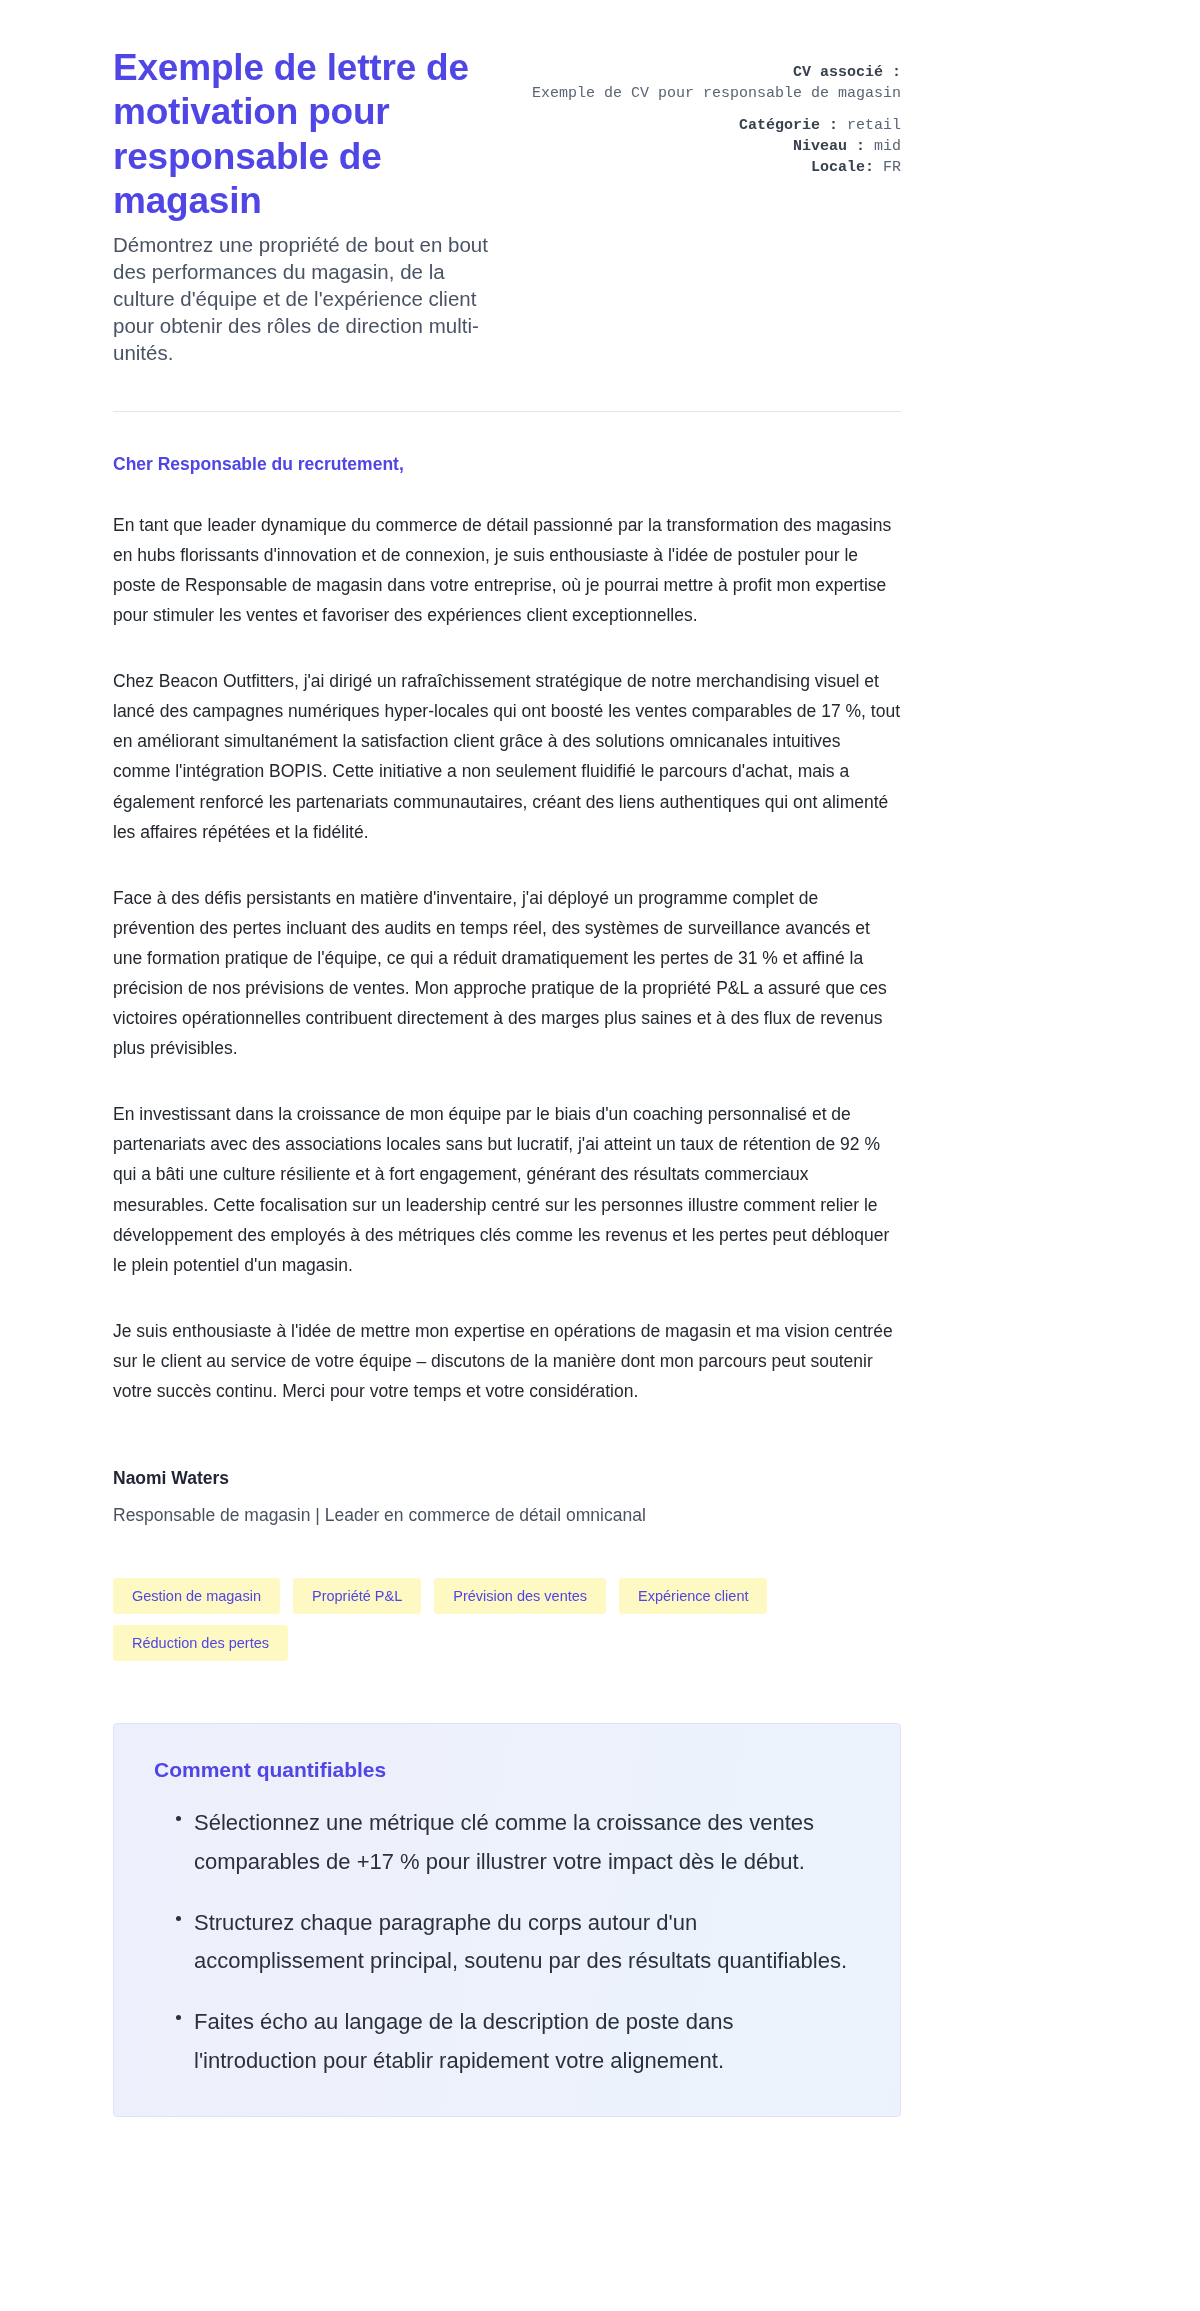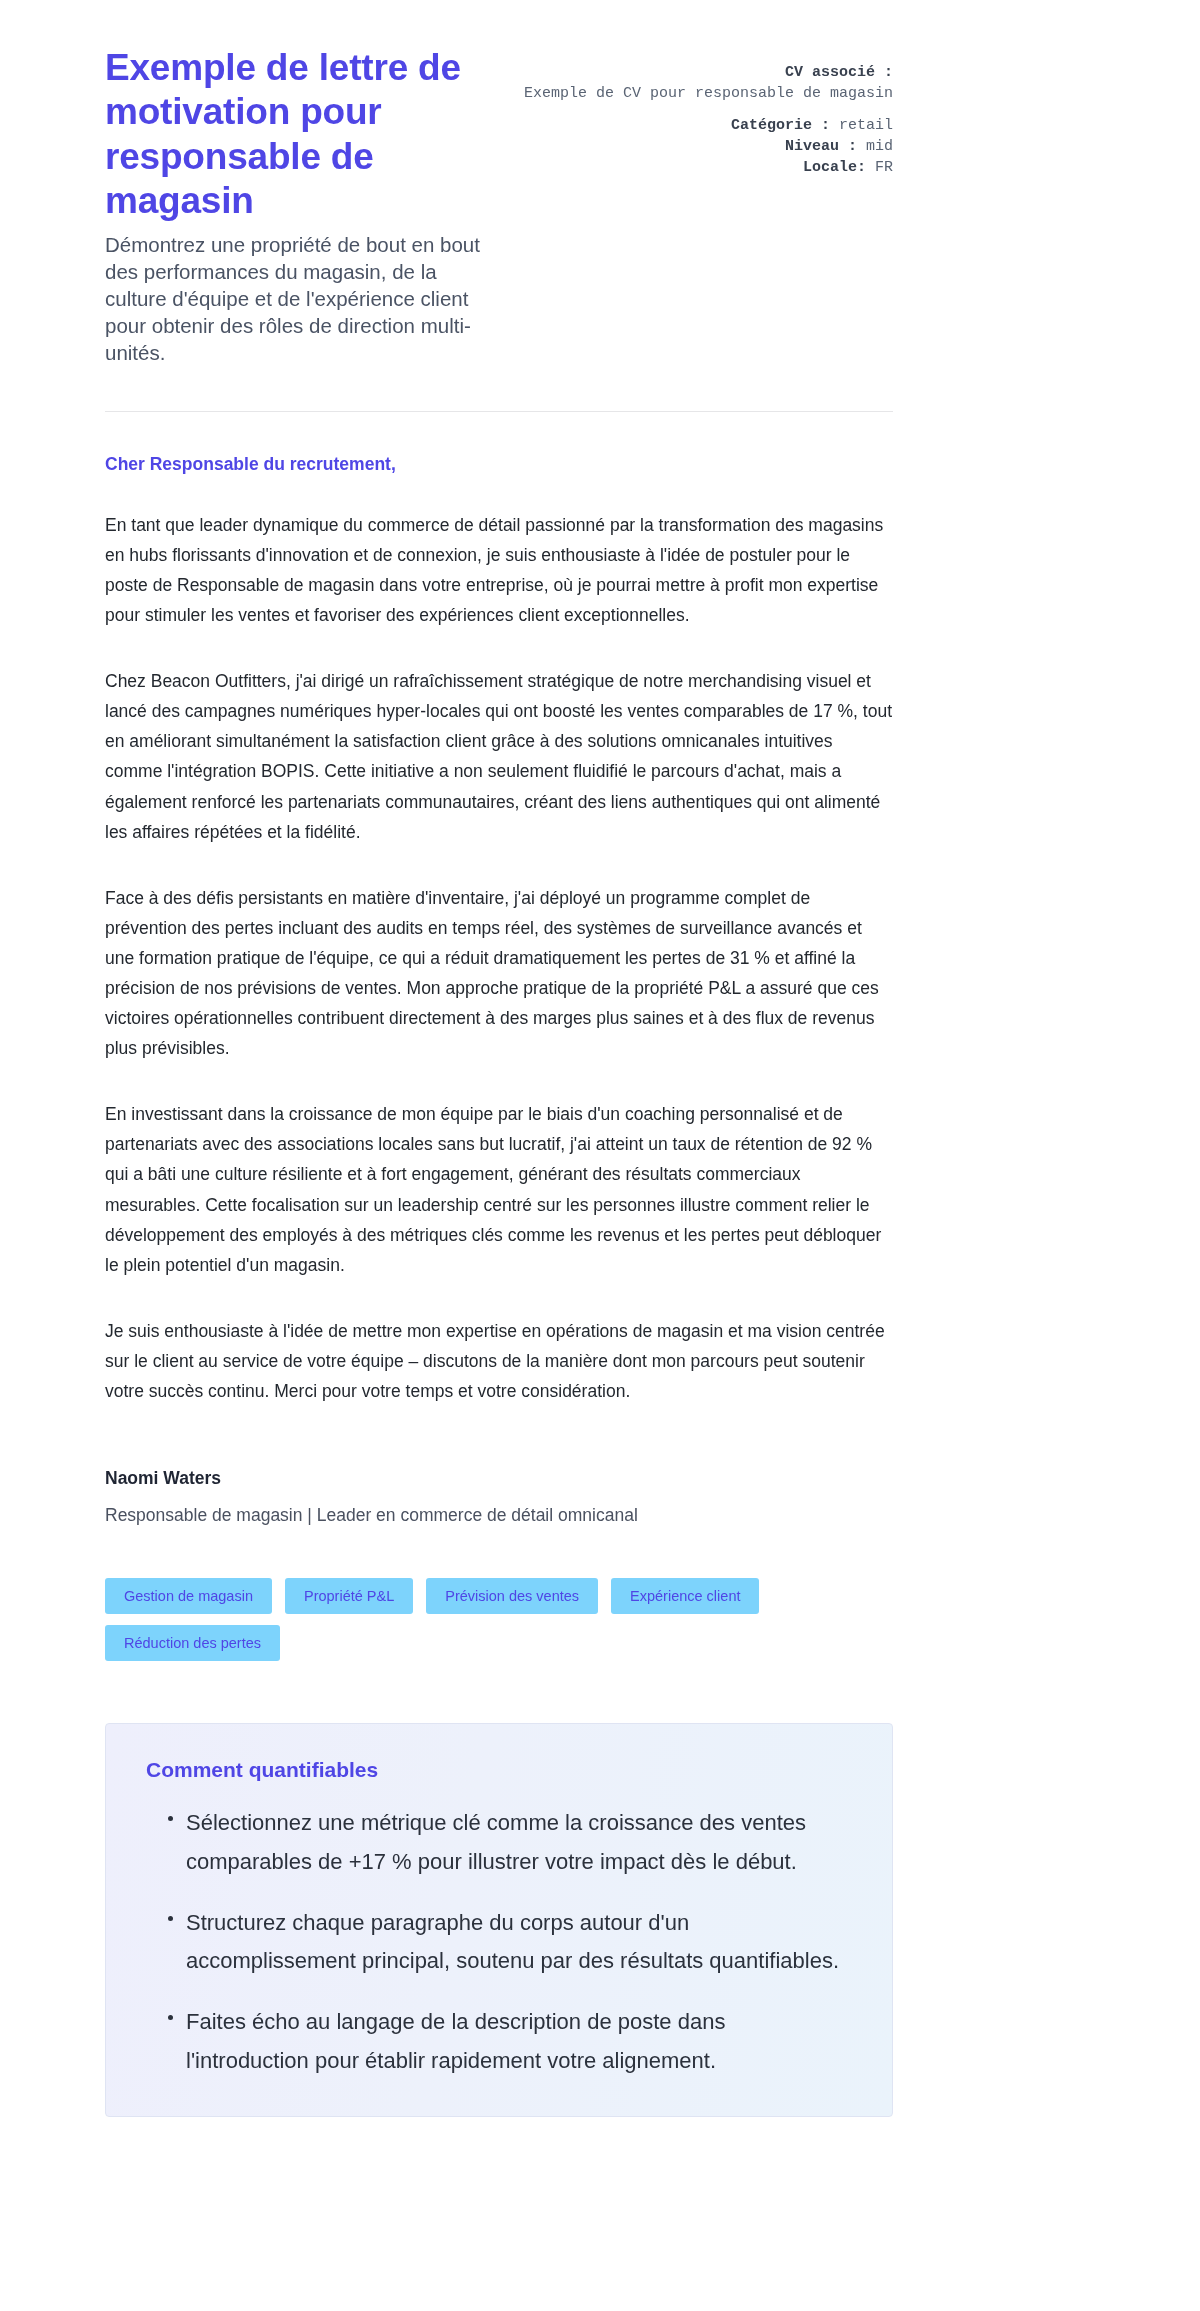--- a/index.html
+++ b/index.html
@@ -12,20 +12,21 @@
   body {
     width: 1200px;
     min-height: 2311px;
     font-family: "Liberation Sans", "DejaVu Sans", sans-serif;
     color: #1f2430;
     -webkit-font-smoothing: antialiased;
   }
   .page {
     width: 1003px;
     padding: 46px 110px 40px 105px;
+    margin-left: 8px;
   }
 
   
   .header {
     display: flex;
     align-items: flex-start;
     justify-content: space-between;
     gap: 40px;
   }
   .header-left { flex: 0 1 720px; }
@@ -103,21 +104,21 @@
 
   
   .tags {
     margin-top: 52px;
     display: flex;
     flex-wrap: wrap;
     gap: 11px 13px;
     max-width: 880px;
   }
   .tag {
-    background: #7dd3fc;
+    background: #fef9c3;
     color: #4f46e5;
     font-size: 14.5px;
     padding: 10px 19px;
     border-radius: 3px;
     white-space: nowrap;
   }
 
   
   .callout {
     margin-top: 62px;

